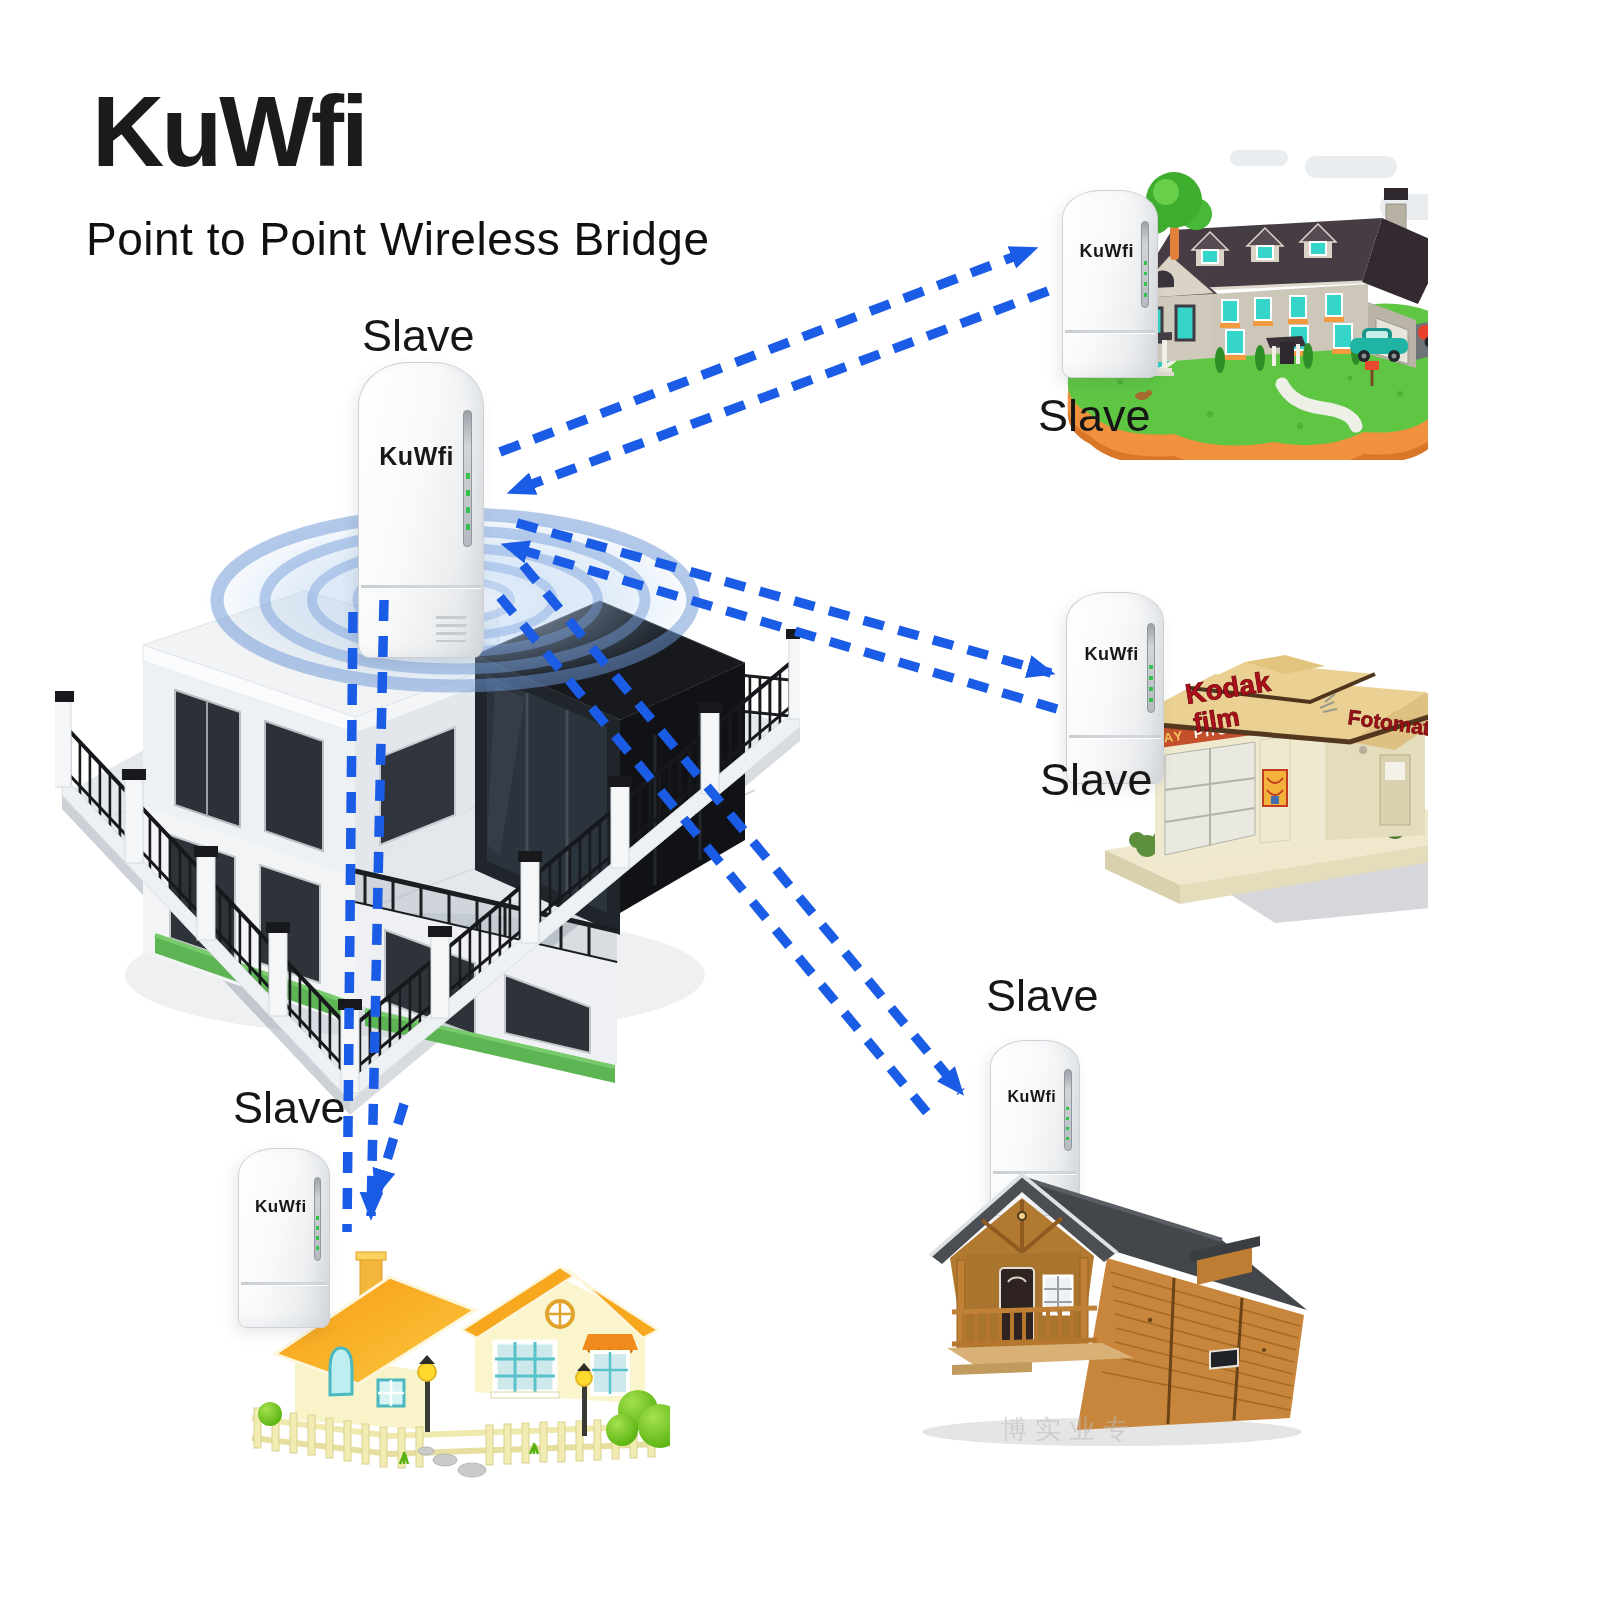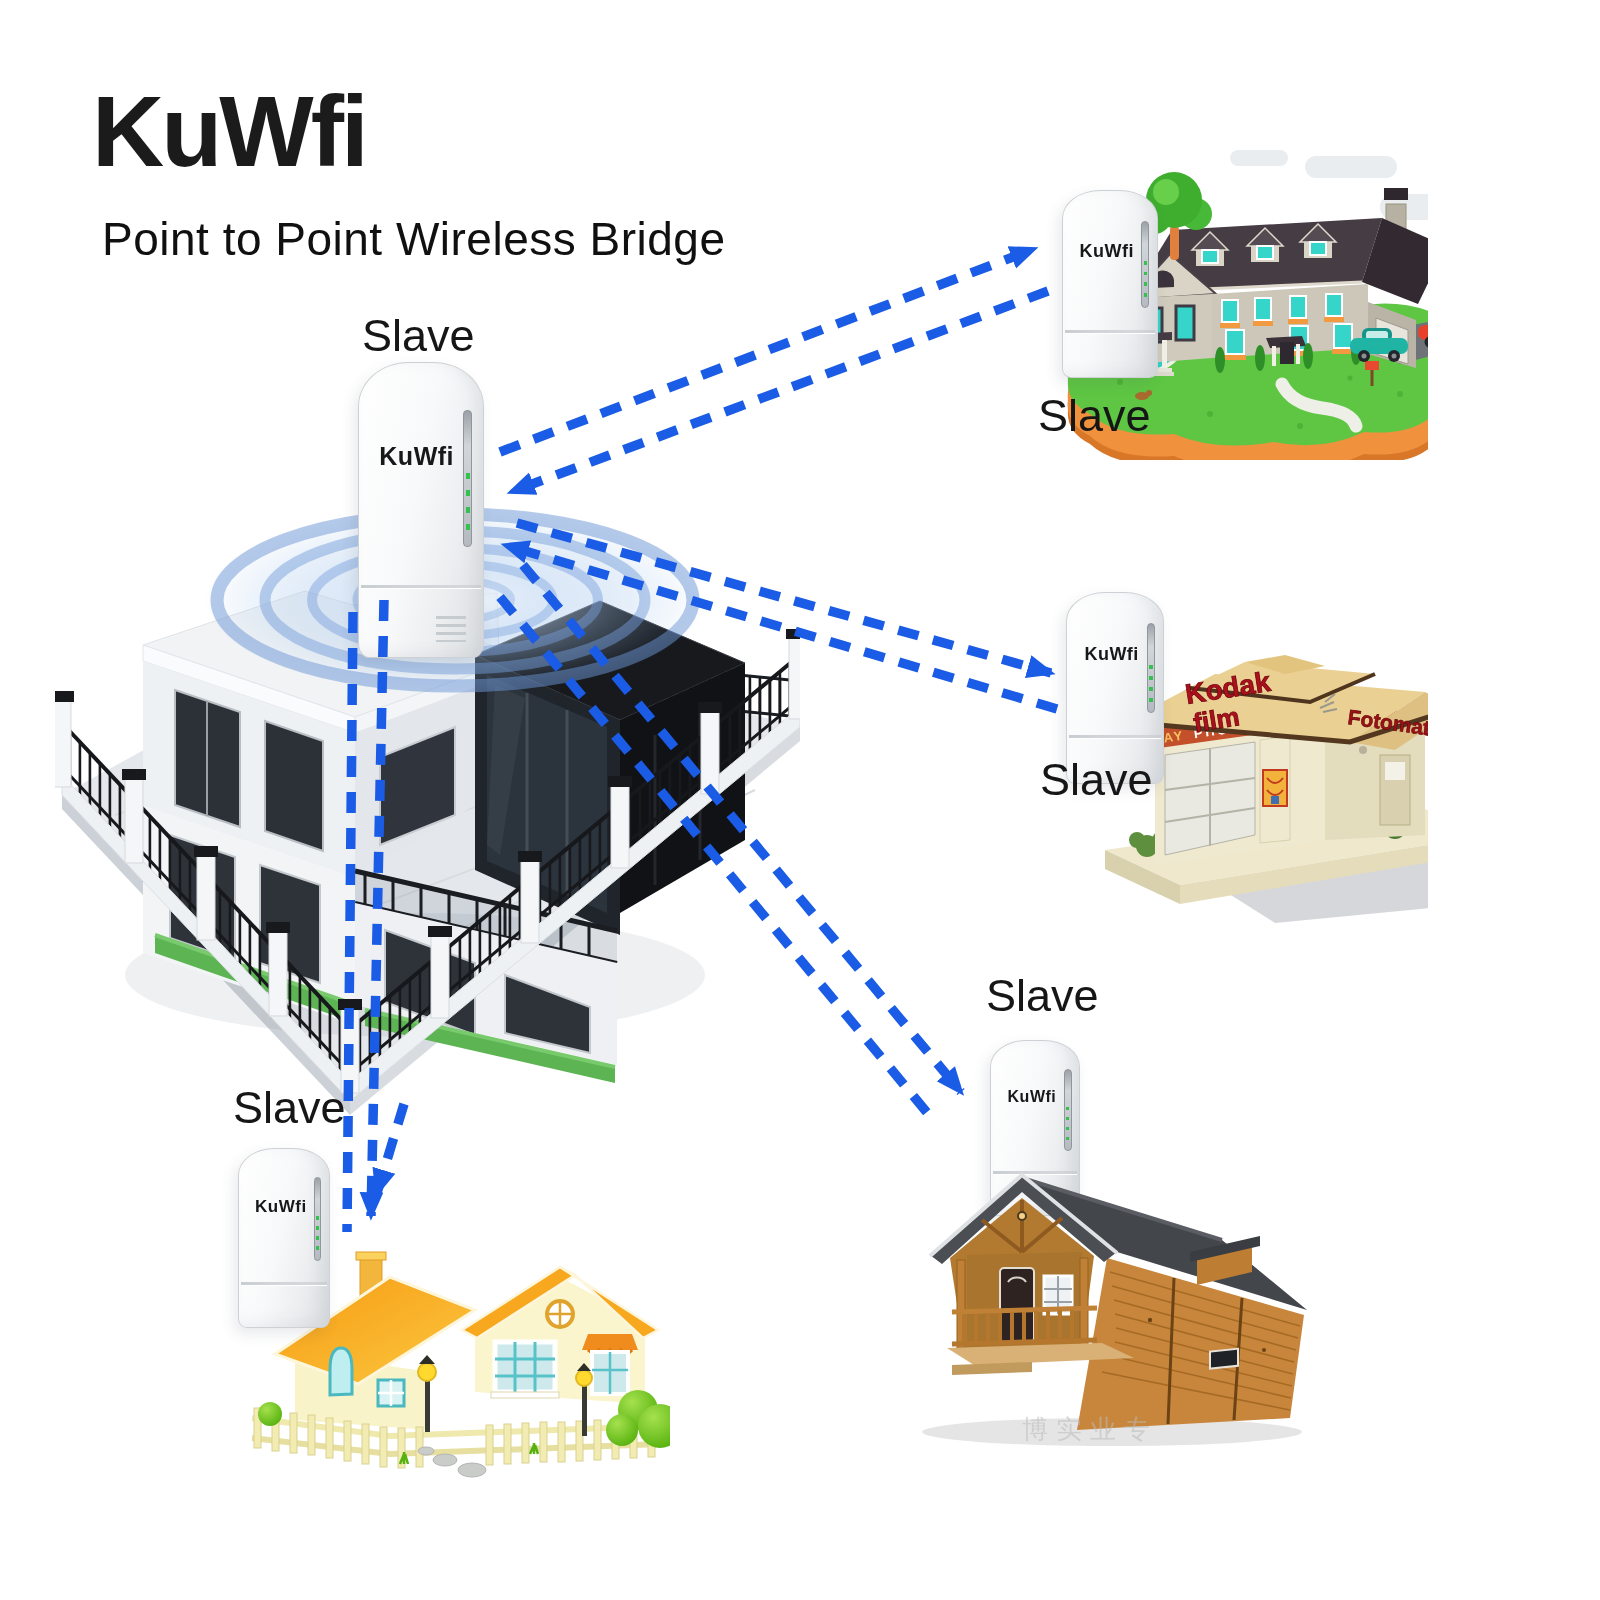--- a/index.html
+++ b/index.html
@@ -1,19 +1,19 @@
 <!DOCTYPE html>
 <html><head>
 <meta charset="utf-8">
 <style>
   html,body{margin:0;padding:0;background:#fff}
   .stage{position:relative;width:1428px;height:1600px;background:#ffffff;overflow:hidden;
          font-family:"Liberation Sans",sans-serif}
   .logo{position:absolute;left:92px;top:74px;font-size:100px;font-weight:900;letter-spacing:-3px;color:#1b1b1b;z-index:7}
-  .title{position:absolute;left:102px;top:212px;font-size:46px;font-weight:500;color:#101010;letter-spacing:.5px;z-index:7}
+  .title{position:absolute;left:86px;top:212px;font-size:46px;font-weight:500;color:#101010;letter-spacing:.5px;z-index:7}
   .node-label{position:absolute;font-size:45px;color:#161616;z-index:7;white-space:nowrap}
   .illu{position:absolute;z-index:1}
   .waves{position:absolute;z-index:2}
   .links{position:absolute;left:0;top:0;z-index:6;pointer-events:none}
   .device{position:absolute;z-index:5;
     background:linear-gradient(102deg,#ffffff 0%,#f8f9fa 45%,#eceef0 72%,#dbdee1 100%);
     border:1px solid #cdd1d5;border-radius:40% 40% 9% 9%/15% 15% 5% 5%;
     box-shadow:-4px 6px 14px rgba(70,80,95,.12), inset -8px -4px 14px rgba(120,130,140,.10)}
   .device .brand{position:absolute;top:27%;left:0;right:7%;text-align:center;font-weight:700;color:#17181a;letter-spacing:.5px}
   .device .led{position:absolute;right:8.5%;top:16%;width:6%;height:46%;
@@ -378,21 +378,21 @@
       <circle cx="110" cy="56" r="4" fill="#f5d08a" stroke="#4a3a20" stroke-width="2"></circle>
       <rect x="45" y="100" width="8" height="88" fill="#c08036" stroke="#96621f"></rect>
       <rect x="168" y="98" width="8" height="88" fill="#c08036" stroke="#96621f"></rect>
       <path d="M40,152 L185,148" stroke="#c08036" stroke-width="5"></path>
       <path d="M40,184 L185,180" stroke="#b5762d" stroke-width="5"></path>
       <path d="M52,154 L52,182 M64,154 L64,182 M76,153 L76,181 M88,153 L88,181 M100,152 L100,180 M112,152 L112,180 M124,151 L124,179 M136,151 L136,179 M148,150 L148,178 M160,150 L160,178" stroke="#b5762d" stroke-width="4"></path>
       <polygon points="35,188 190,183 222,198 62,205" fill="#d9b176"></polygon>
       <polygon points="40,205 120,202 120,212 40,215" fill="#c19a5e"></polygon>
     </g>
   </svg>
-  <div class="wm" style="left:1022px;top:1412px">博实业专</div>
+  <div class="wm" style="left:1001px;top:1412px">博实业专</div>
 
   <svg class="illu" style="left:240px;top:1222px" width="430" height="260" viewBox="0 0 430 260">
     <defs>
       <linearGradient id="roofg" x1="0" y1="0" x2="1" y2="1">
         <stop offset="0" stop-color="#f69b13"></stop>
           <stop offset="1" stop-color="#fbc840"></stop>
       </linearGradient>
       <radialGradient id="bushg" cx="35%" cy="30%" r="75%">
         <stop offset="0" stop-color="#a5e14e"></stop>
           <stop offset="1" stop-color="#57b20f"></stop>

